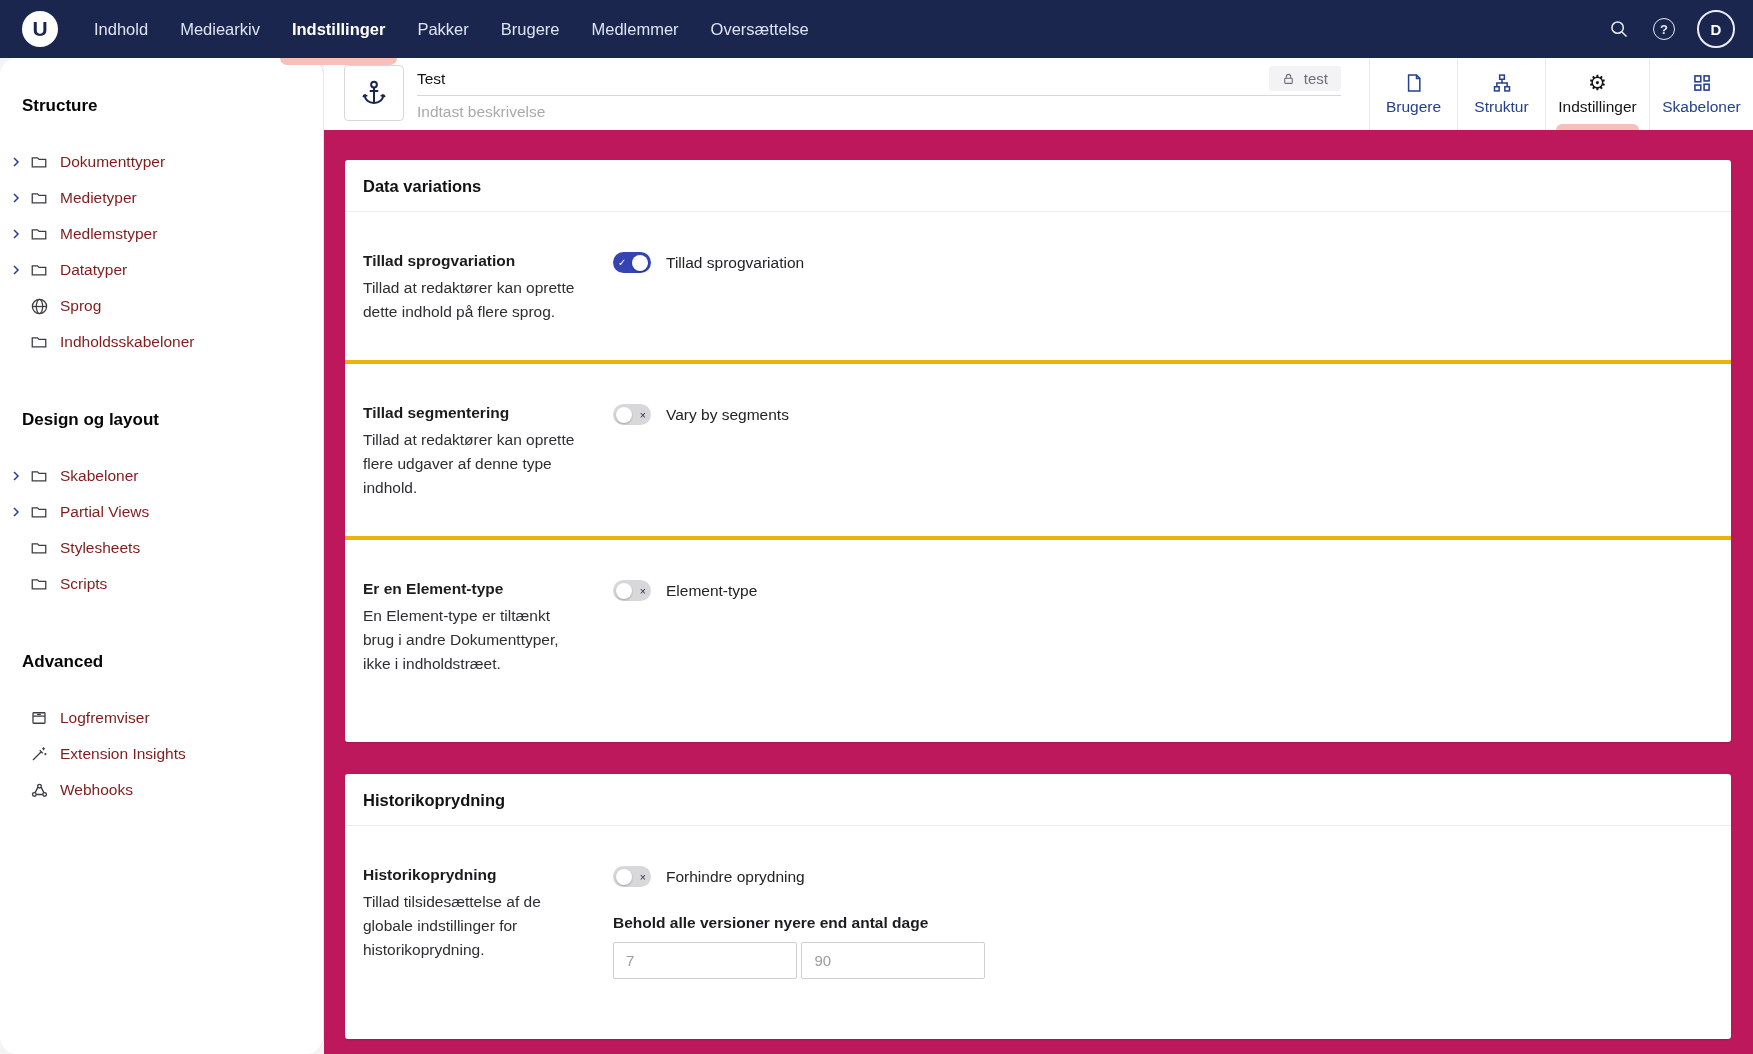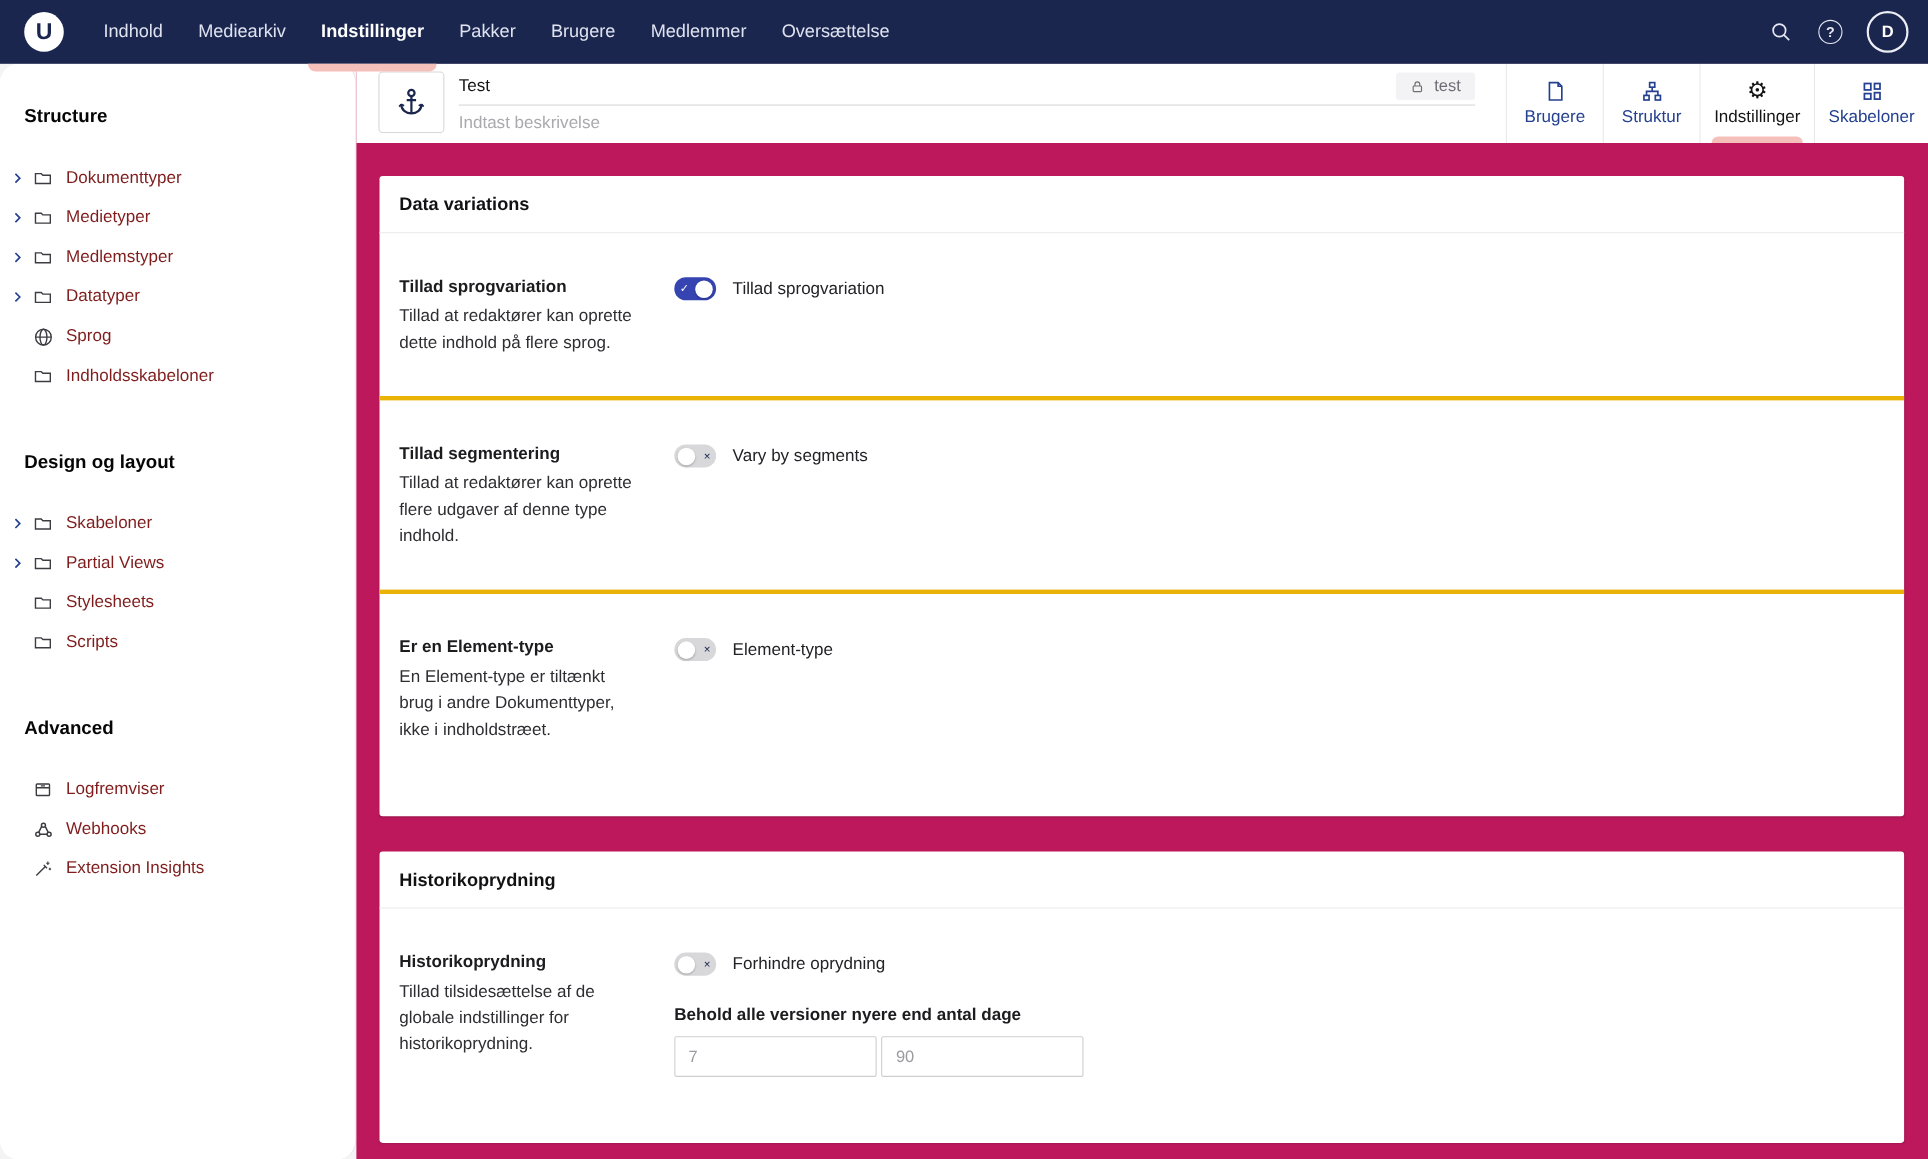--- a/index.html
+++ b/index.html
@@ -281,38 +281,38 @@
               <rect x="4" y="5" width="16" height="14" rx="1"></rect>
               <line x1="4" y1="9.5" x2="20" y2="9.5"></line>
               <line x1="9.5" y1="7.2" x2="14.5" y2="7.2"></line>
             </svg>
           </span>
         <span class="side-label">Logfremviser</span>
       </div>
       <div class="side-item">
         <span class="chev"></span>
         <span class="s-ico">
+          <svg width="18" height="18" viewBox="0 0 24 24" fill="none" stroke="#3c3c42" stroke-width="1.7">
+              <path d="M4 20 L15 9 M13 7 l4 4"></path>
+              <path d="M18 3 v4 M16 5 h4 M20.5 10.5 v3 M19 12 h3" stroke-width="1.4"></path>
+            </svg>
+          </span>
+        <span class="side-label">Extension Insights</span>
+      </div>
+      <div class="side-item">
+        <span class="chev"></span>
+        <span class="s-ico">
           <svg width="19" height="19" viewBox="0 0 24 24" fill="none" stroke="#3c3c42" stroke-width="1.7">
               <circle cx="5.5" cy="17" r="2.3"></circle>
               <circle cx="18.5" cy="17" r="2.3"></circle>
               <circle cx="12" cy="6.5" r="2.3"></circle>
               <path d="M10 7.8 L6.5 14.7 M14 7.8 l3.5 6.9 M8 17 h8"></path>
             </svg>
           </span>
         <span class="side-label">Webhooks</span>
-      </div>
-      <div class="side-item">
-        <span class="chev"></span>
-        <span class="s-ico">
-          <svg width="18" height="18" viewBox="0 0 24 24" fill="none" stroke="#3c3c42" stroke-width="1.7">
-              <path d="M4 20 L15 9 M13 7 l4 4"></path>
-              <path d="M18 3 v4 M16 5 h4 M20.5 10.5 v3 M19 12 h3" stroke-width="1.4"></path>
-            </svg>
-          </span>
-        <span class="side-label">Extension Insights</span>
       </div>
     </div>
   </aside>
 
   <main class="main">
     <div class="ws-header">
       <div class="entity-box">
         <span>
           <svg width="30" height="30" viewBox="0 0 24 24" fill="none" stroke="#1b264f" stroke-width="1.6">
             <circle cx="12" cy="5.2" r="2.3"></circle>

